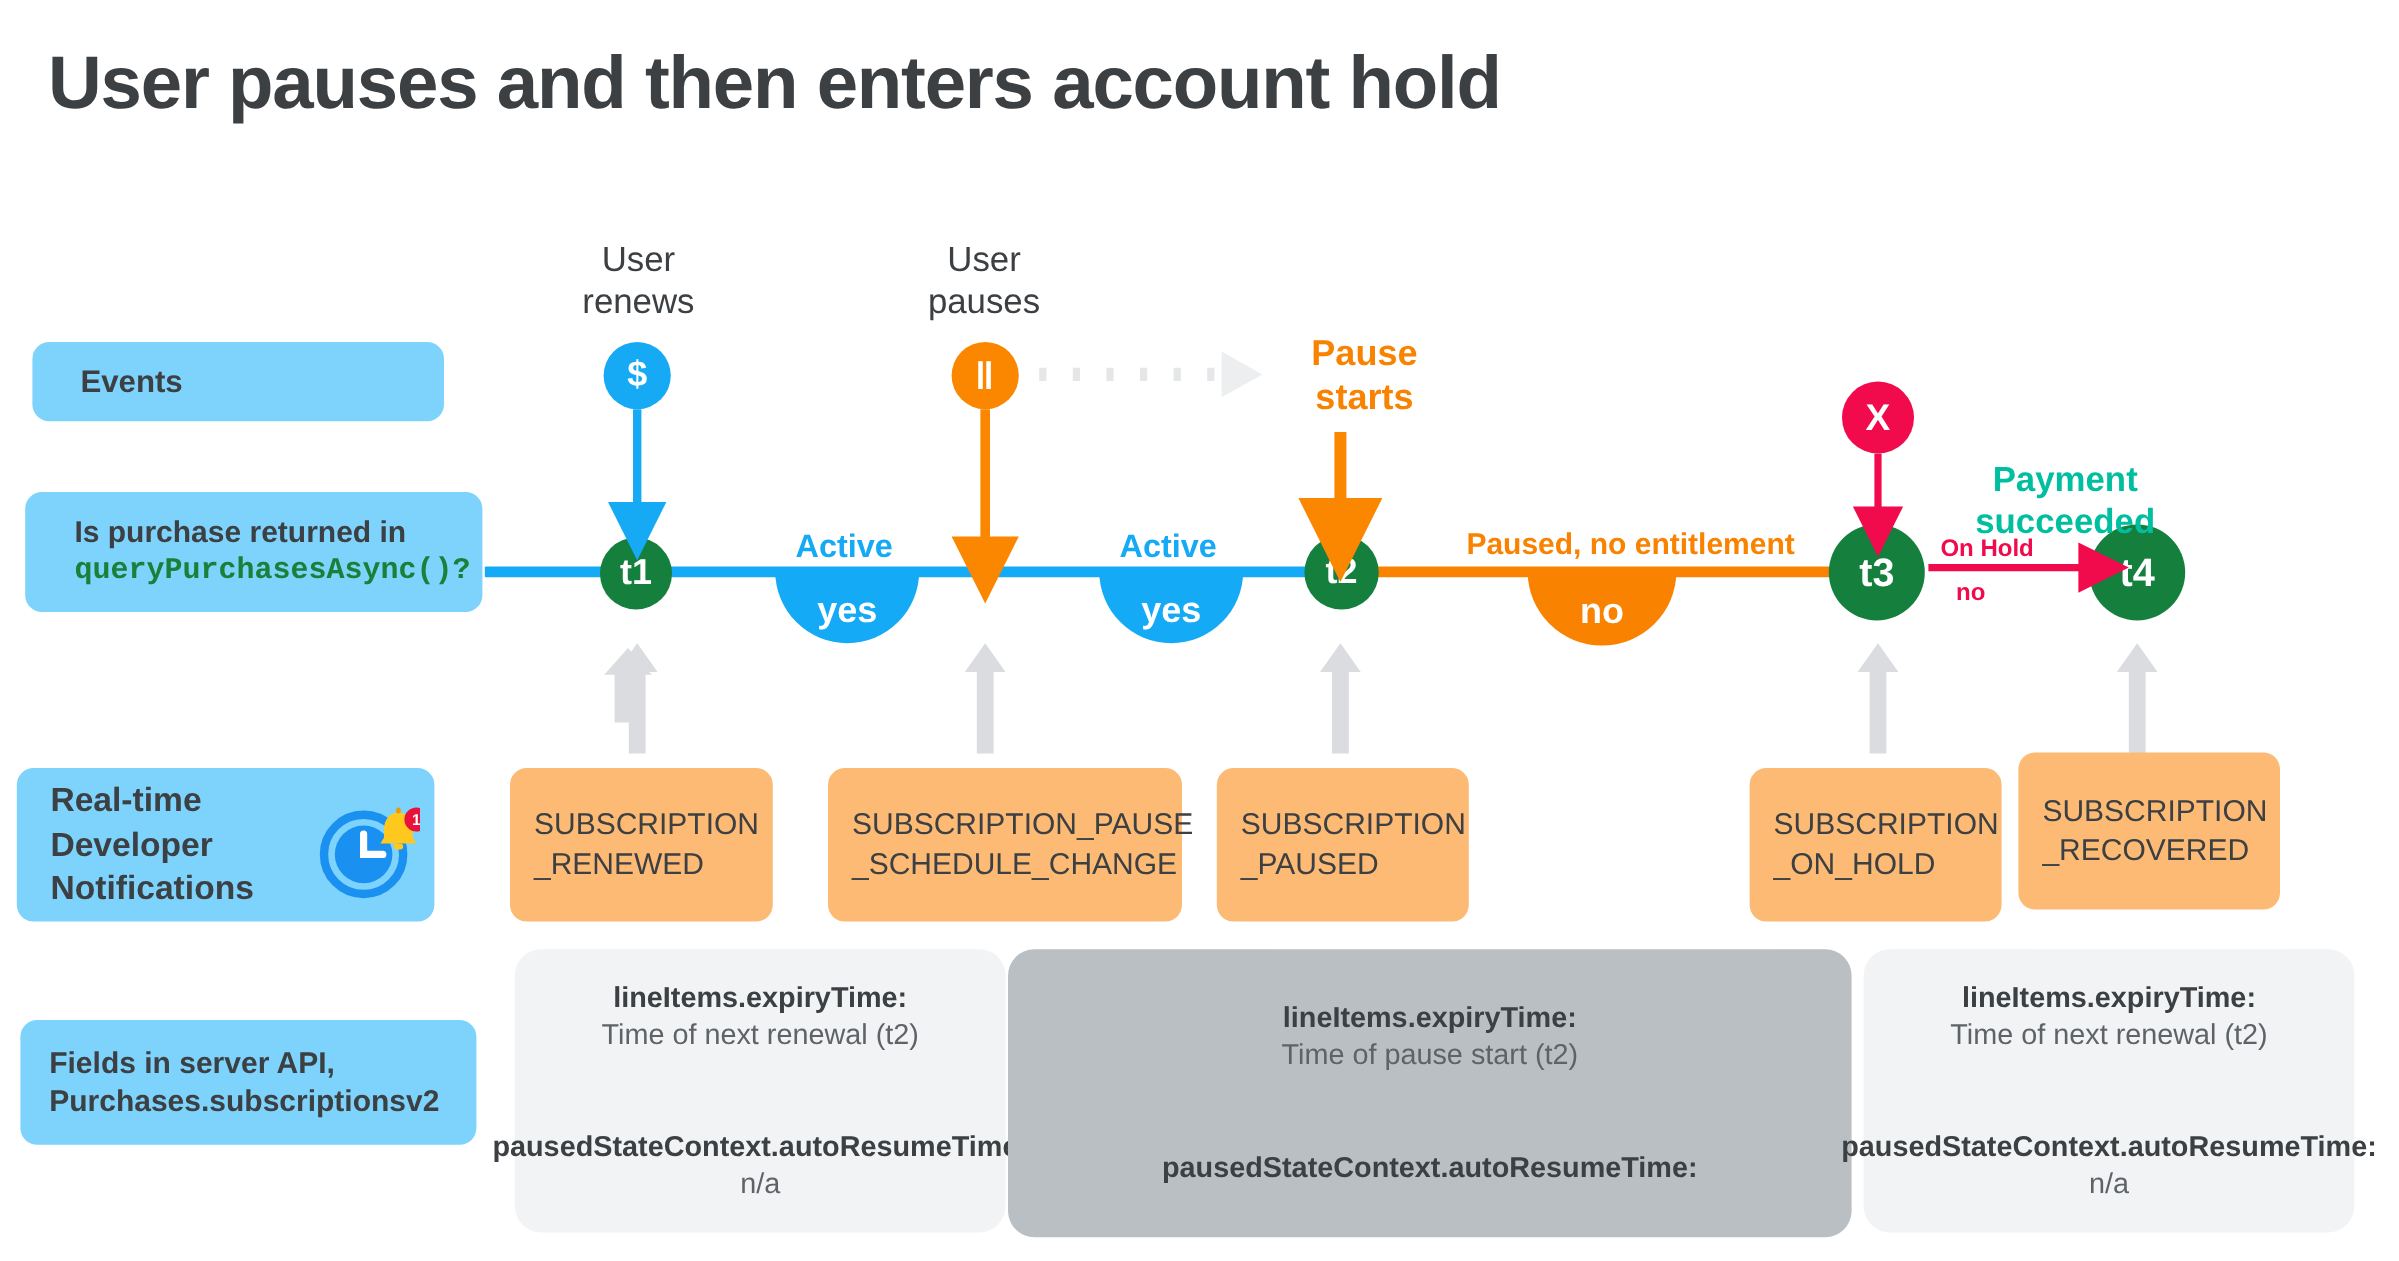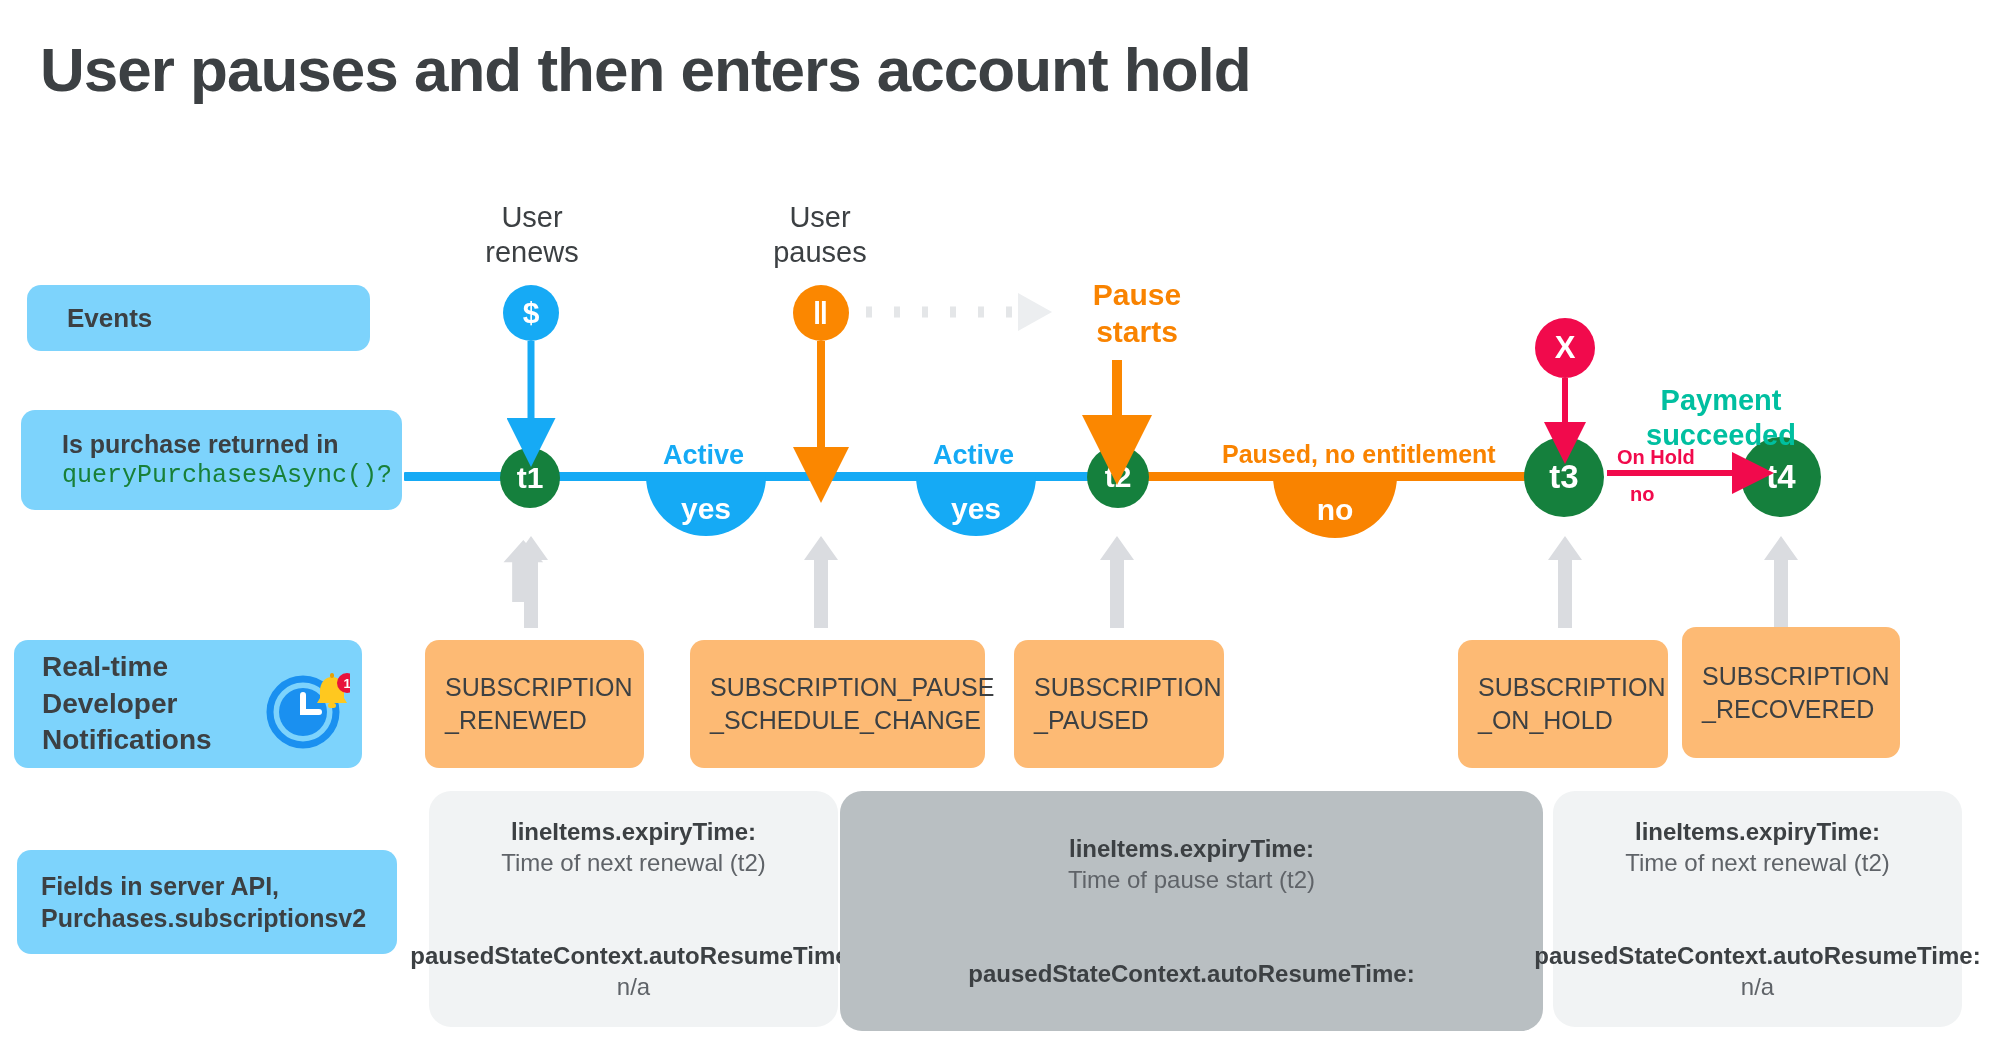--- a/index.html
+++ b/index.html
@@ -26,21 +26,21 @@
     background:#7dd3fc;
     border-radius:14px;
     display:flex;align-items:center;
     box-sizing:border-box;
   }
   .chip .chip-text{font-weight:700;color:#3c4043;}
 
   #chip-events{left:27px;top:285px;width:343px;height:66px;padding-left:40px;font-size:26px;}
   #chip-query{left:21px;top:410px;width:381px;height:100px;padding-left:41px;}
   #chip-query .l1{font-size:25px;font-weight:700;color:#3c4043;line-height:1.25;}
-  #chip-query .l2{font-size:25px;font-weight:400;color:#188038;
+  #chip-query .l2{font-size:25px;font-weight:700;color:#188038;
      font-family:"Liberation Mono", monospace;line-height:1.25;}
   #chip-rtdn{left:14px;top:640px;width:348px;height:128px;padding-left:28px;}
   #chip-rtdn .rtdn-text{font-size:28px;font-weight:700;line-height:1.32;color:#3c4043;}
   #chip-fields{left:17px;top:850px;width:380px;height:104px;padding-left:24px;}
   #chip-fields .f-text{font-size:25px;font-weight:700;line-height:1.3;color:#3c4043;}
 
   
   .rtdn-icon{position:absolute;left:250px;top:25px;width:86px;height:86px;}
 
   

